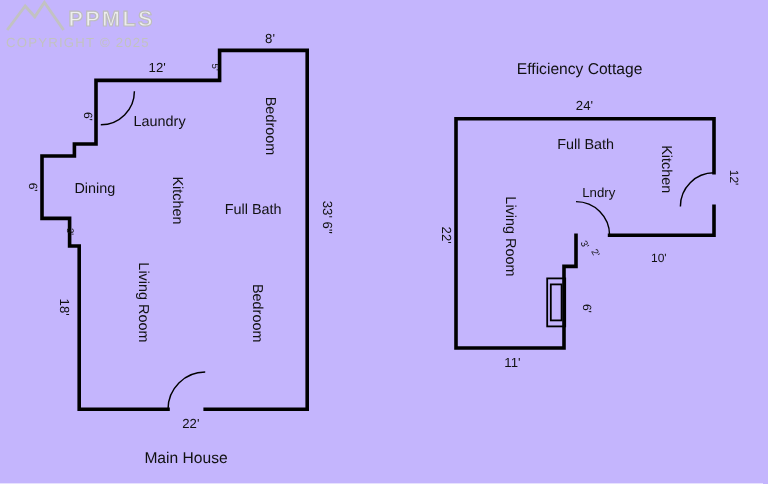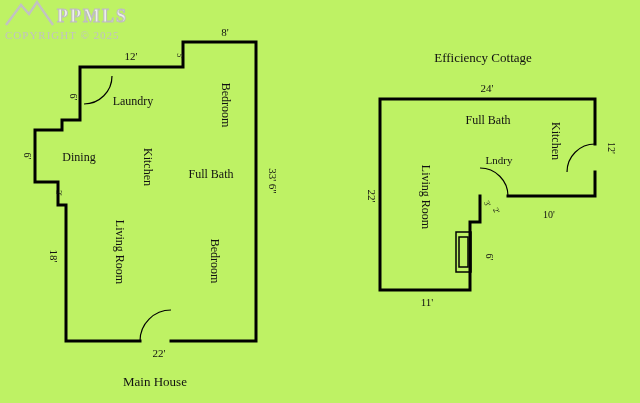--- a/index.html
+++ b/index.html
@@ -1,21 +1,21 @@
 <!DOCTYPE html>
 <html><head>
 <meta charset="utf-8">
 <style>
   html, body { margin: 0; padding: 0; background: #ffffff; }
   .canvas {
     position: relative;
     width: 640px;
     height: 403px;
-    background: #bef264;
-    font-family: Liberation Serif, serif;
+    background: #c4b5fd;
+    font-family: Liberation Sans, sans-serif;
     overflow: hidden;
   }
   svg text { fill: #111111; }
   .wall  { fill: none; stroke: #000000; stroke-width: 3; stroke-linecap: square; stroke-linejoin: miter; }
   .door  { fill: none; stroke: #000000; stroke-width: 1.2; }
   .thin  { fill: none; stroke: #000000; stroke-width: 1.5; }
   .dim   { font-size: 11px; text-anchor: middle; }
   .sm    { font-size: 10px; }
   .xs    { font-size: 8px; }
   .room  { font-size: 12px; text-anchor: middle; }

